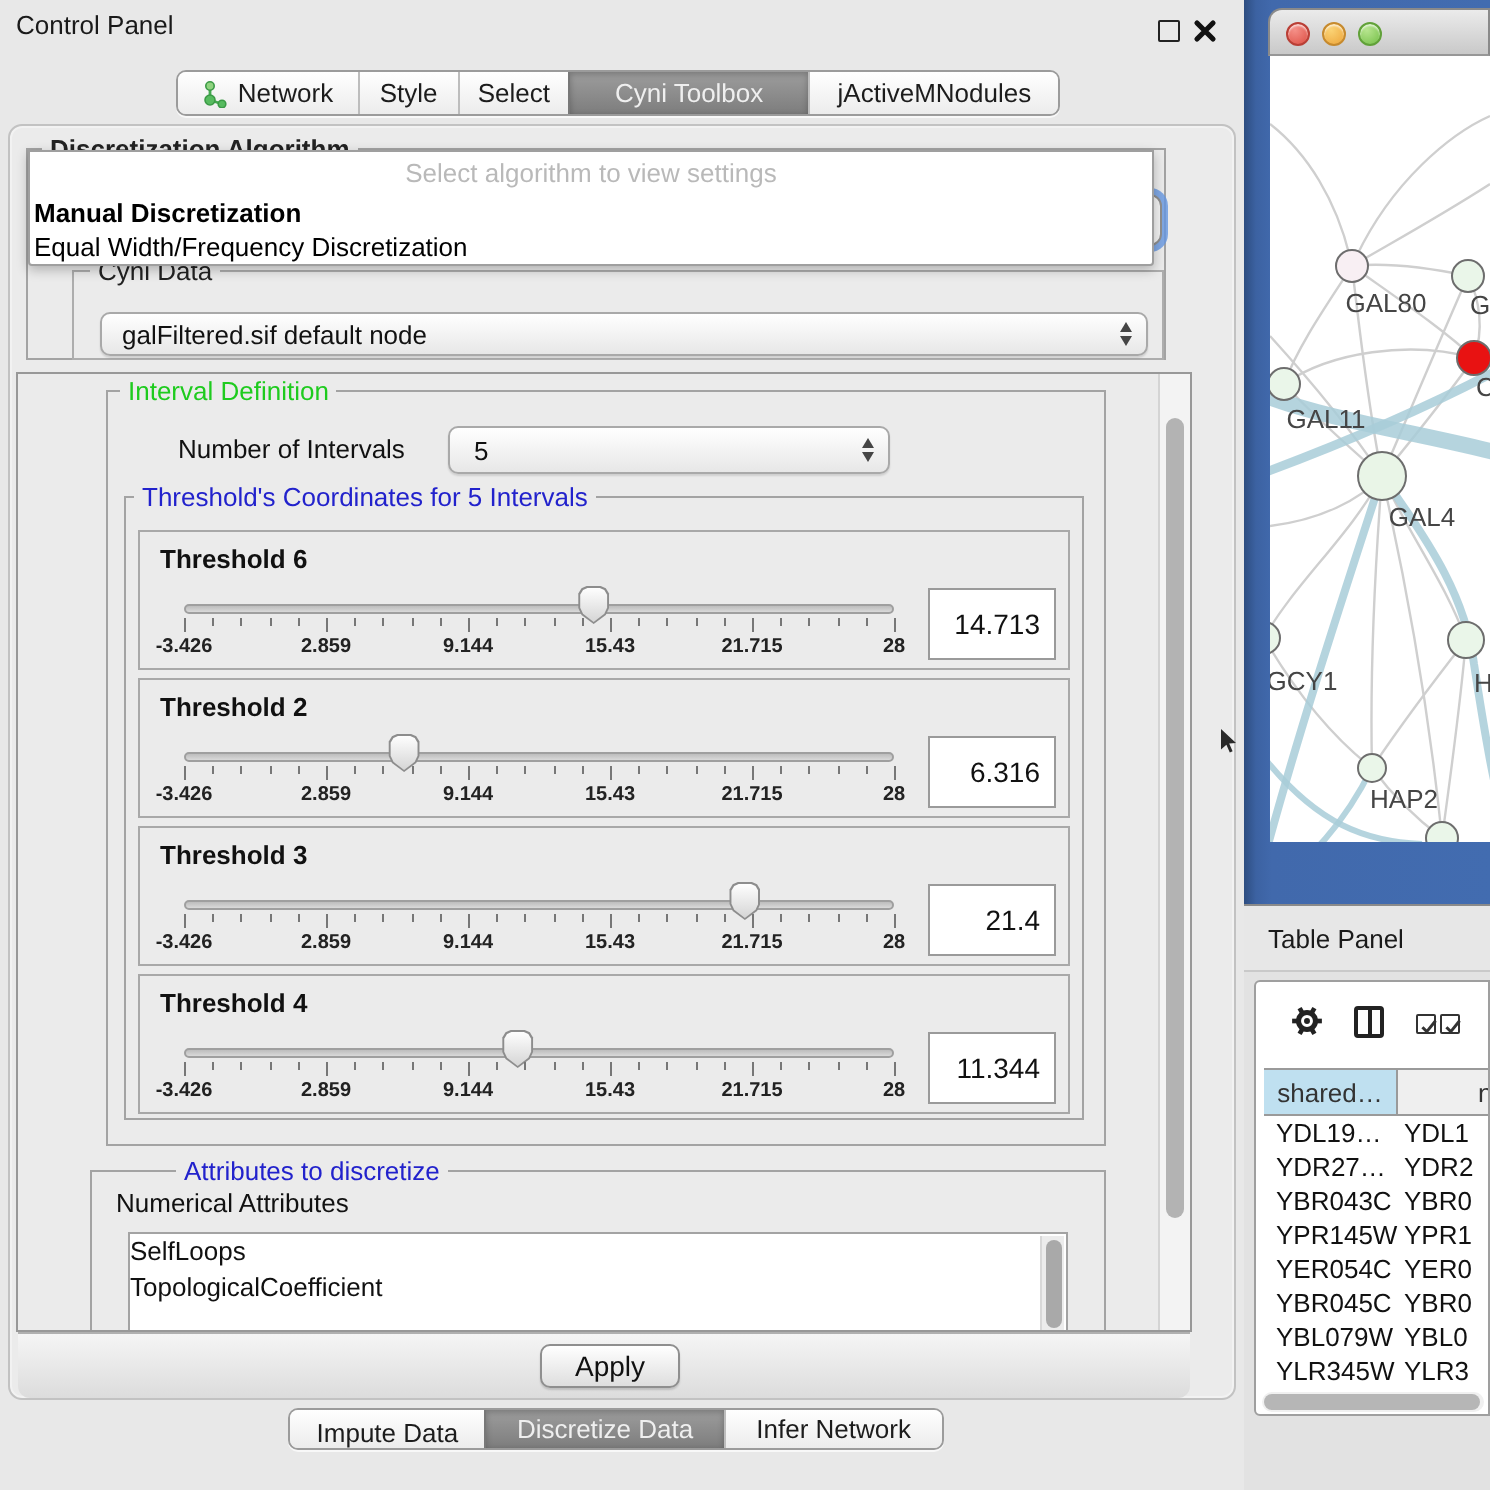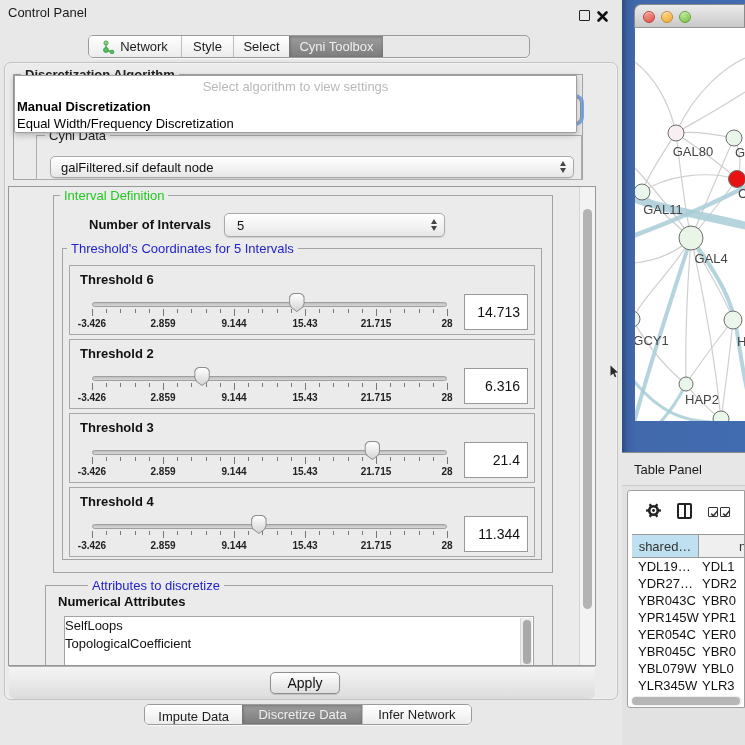--- a/index.html
+++ b/index.html
@@ -17,21 +17,21 @@
     box-shadow:0 1px 0 rgba(255,255,255,.7);}
   .seg{display:flex;align-items:center;justify-content:center;font-size:13px;color:#1c1c1c;
     background:linear-gradient(#ffffff,#ececec);border-left:1px solid #bdbdbd;white-space:nowrap;}
   .seg:first-child{border-left:none;}
   .seg.active{background:linear-gradient(#9d9d9d,#7d7d7d);color:#efefef;border-left:1px solid #787878;
     box-shadow:inset 0 1px 3px rgba(0,0,0,.25);}
   .top-tabs{left:88px;top:35px;width:442px;height:23px;}
   .top-tabs .seg.s0{width:92px;gap:5px;}
   .top-tabs .seg.s1{width:52px;}
   .top-tabs .seg.s2{width:56px;}
-  .top-tabs .seg.s3{width:94px;}
+  .top-tabs .seg.s3{width:124px;}
   .top-tabs .seg.s4{width:128px;}
   .bottom-tabs{left:144px;top:704px;width:328px;height:21px;}
   .bottom-tabs .seg.s0{width:98px;align-items:flex-end;}
   .bottom-tabs .seg.s1{width:120px;}
   .bottom-tabs .seg.s2{width:110px;}
 
   .pane{left:4px;top:62px;width:614px;height:638px;background:#ebebeb;border:1px solid #c2c2c2;
     border-radius:7px;box-shadow:inset 0 0 0 1px #f2f2f2;}
 
   .groupbox{border:1px solid #a3a3a3;}
@@ -119,21 +119,21 @@
   .trow{display:flex;height:17px;}
   .tcell{font-size:13px;color:#111;line-height:17px;white-space:nowrap;overflow:hidden;}
   .tcell.c1{width:67px;padding-left:6px;}
   .tcell.c2{flex:1;padding-left:3px;}
   .tp-hsb{position:absolute;left:3px;right:2px;top:205px;height:10px;background:#f0f0f0;border-radius:5px;}
   .tp-hsbthumb{position:absolute;left:1px;top:1px;width:108px;height:8px;border-radius:4px;background:#b6b6b6;}
   .tb-icon{position:absolute;}
   .chk{width:10px;height:10px;border:1.5px solid #333;border-radius:1px;}
   .chk svg{position:absolute;left:0.5px;top:0.5px;}
 
-  .bold13{font-size:13px;font-weight:bold;color:#111;}
+  .bold13{font-size:13px;font-weight:normal;color:#111;}
 </style>
 </head>
 <body>
 
 <div class="screen">
 
   <div class="abs cp-title">Control Panel</div>
   <div class="abs float-box"></div>
   <div class="abs close-x">
     <svg width="13" height="13" viewBox="0 0 13 13">
@@ -155,20 +155,23 @@
       <span>Network</span>
     </div>
     <div class="seg s1">
         <span>Style</span>
       </div>
     <div class="seg s2">
         <span>Select</span>
       </div>
     <div class="seg s3 active">
         <span>Cyni Toolbox</span>
+      </div>
+    <div class="seg s4">
+        <span>jActiveMNodules</span>
       </div>
   </div>
 
   <div class="abs pane"></div>
 
   <div class="abs groupbox" style="left:13px;top:74px;width:570px;height:106px;">
     <span class="group-title gt-black" style="left:7px;">Discretization Algorithm</span>
   </div>
 
   <div class="abs focus-ring"></div>

